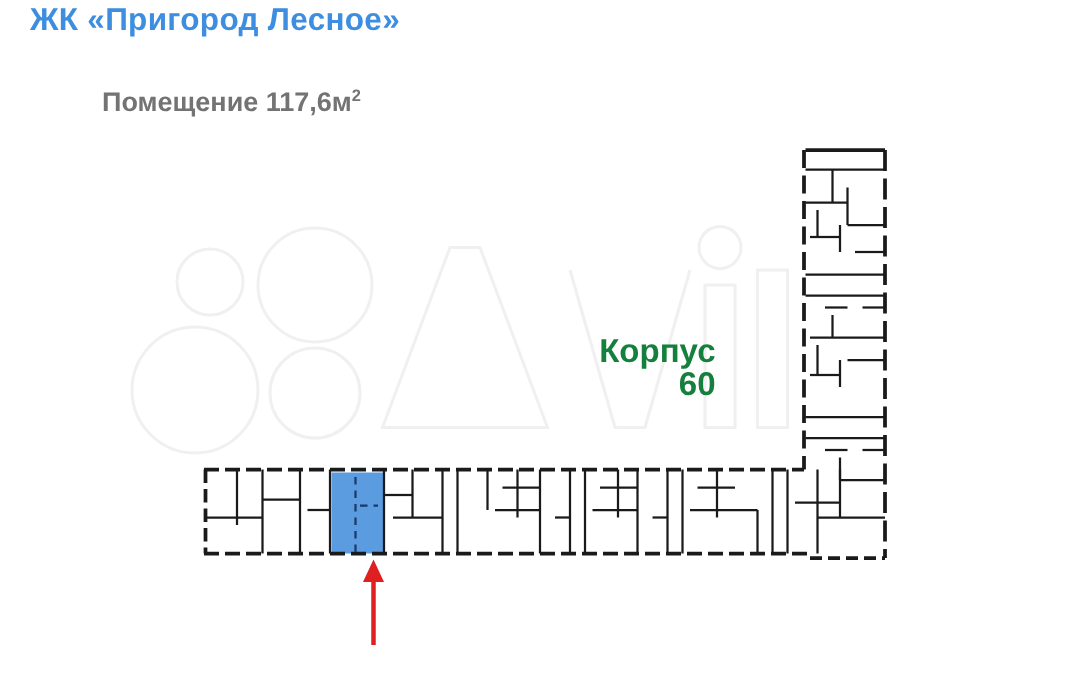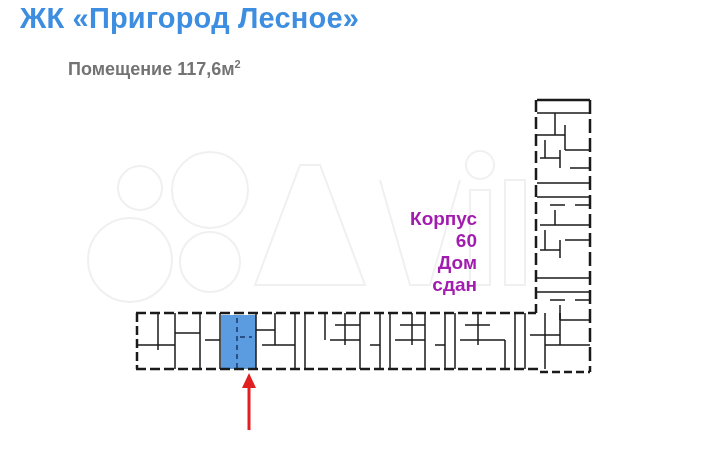--- a/index.html
+++ b/index.html
@@ -3,32 +3,32 @@
 <meta charset="utf-8">
 <style>
   html, body { margin: 0; padding: 0; }
   body {
     width: 720px; height: 454px; overflow: hidden; position: relative;
     background: #ffffff;
     font-family: "Liberation Sans", "DejaVu Sans", sans-serif;
   }
   .title {
     position: absolute; left: 20px; top: 2px;
-    font-size: 29px; font-weight: bold; color: #3d8ee0;
+    font-size: 21px; font-weight: bold; color: #3d8ee0;
     letter-spacing: 0.2px; white-space: nowrap;
   }
   .subtitle {
     position: absolute; left: 68px; top: 58px;
     font-size: 18px; font-weight: bold; color: #737373;
     white-space: nowrap;
   }
   .subtitle sup { font-size: 11px; vertical-align: 7px; }
   .label {
-    position: absolute; left: 389px; top: 208px;
-    font-size: 19px; font-weight: bold; color: #a21caf; line-height: 22px;
+    position: absolute; left: 389px; top: 223px;
+    font-size: 22px; font-weight: bold; color: #15803d; line-height: 22px;
     text-align: right; width: 88px;
   }
   .watermark { position: absolute; left: 0; top: 0; }
   .plan { position: absolute; left: 0; top: 0; }
 </style>
 </head>
 <body>
 
 <svg class="watermark" width="720" height="454" viewBox="0 0 720 454">
   <g fill="none" stroke="#f0f0f0" stroke-width="2">
@@ -141,14 +141,13 @@
   </g>
 
   <g>
     <line x1="249" y1="430" x2="249" y2="386" stroke="#e02020" stroke-width="3"></line>
     <polygon points="249,373 242,388 256,388" fill="#e02020"></polygon>
   </g>
 </svg>
 
 <div class="label">
   <div>Корпус 60</div>
-  <div>Дом сдан</div>
 </div>
 
 </body></html>

